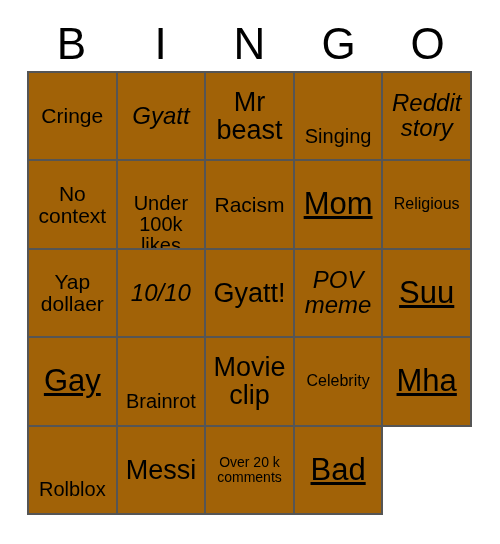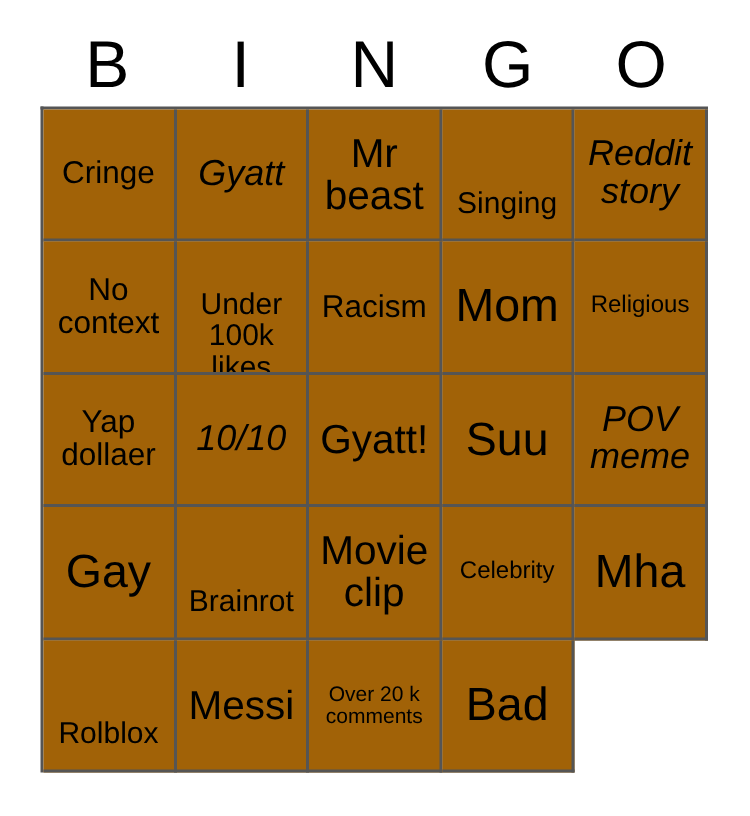--- a/index.html
+++ b/index.html
@@ -73,21 +73,21 @@
   }
   .cell-text {
     display: block;
     line-height: 1.04;
     color: #000000;
     word-break: normal;
     font-family: "Liberation Sans", sans-serif;
   }
 
   
-  .fs-xxl .cell-text { font-size: 31px; }
+  .fs-xxl .cell-text { font-size: 31px; text-decoration: underline; }
   .fs-xl  .cell-text { font-size: 27px; }
   .fs-lg  .cell-text { font-size: 24px; font-style: italic; }
   .fs-md  .cell-text { font-size: 21px; }
   .fs-sm  .cell-text { font-size: 20px; margin-top: 40px; }
   .fs-xs  .cell-text { font-size: 16px; }
   .fs-xxs .cell-text { font-size: 14px; }
 </style>
 </head>
 <body>
 
@@ -134,25 +134,25 @@
       </div>
       <div class="bingo-cell fs-md">
         <span class="cell-text">Yap dollaer</span>
       </div>
       <div class="bingo-cell fs-lg">
         <span class="cell-text">10/10</span>
       </div>
       <div class="bingo-cell fs-xl">
         <span class="cell-text">Gyatt!</span>
       </div>
+      <div class="bingo-cell fs-lg">
+        <span class="cell-text">POV meme</span>
+      </div>
       <div class="bingo-cell fs-xxl">
         <span class="cell-text">Suu</span>
-      </div>
-      <div class="bingo-cell fs-lg">
-        <span class="cell-text">POV meme</span>
       </div>
       <div class="bingo-cell fs-xxl">
         <span class="cell-text">Gay</span>
       </div>
       <div class="bingo-cell fs-sm">
         <span class="cell-text">Brainrot</span>
       </div>
       <div class="bingo-cell fs-xl">
         <span class="cell-text">Movie clip</span>
       </div>

